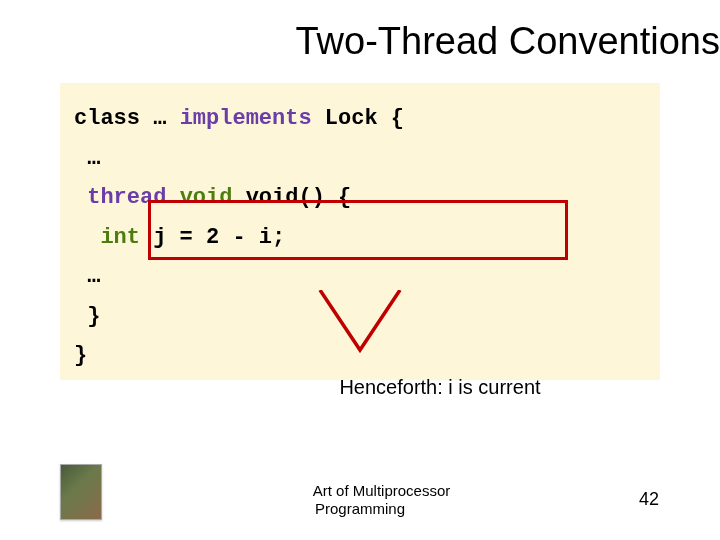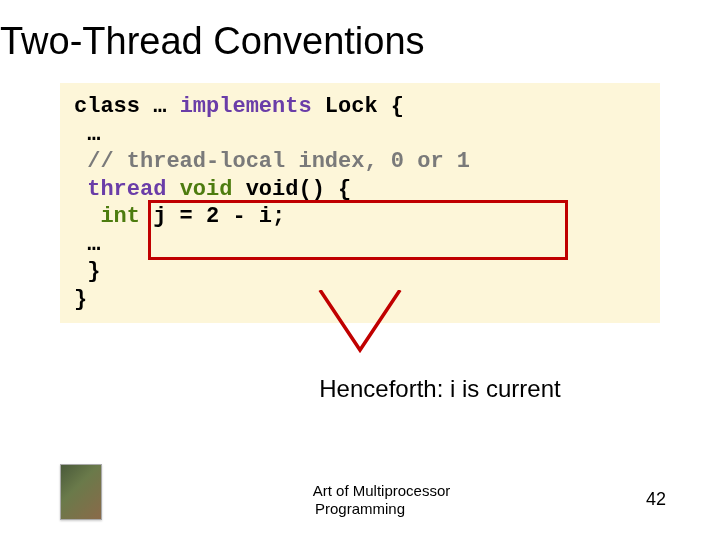--- a/index.html
+++ b/index.html
@@ -11,55 +11,55 @@
     position: relative;
     overflow: hidden;
   }
   .slide {
     width: 100%;
     height: 100%;
     position: relative;
     padding: 20px 0 0 0;
   }
   .title {
-    text-align: left;
+    text-align: right;
     font-size: 38px;
     font-weight: normal;
     color: #000;
     margin-bottom: 20px;
     font-family: 'Comic Sans MS', cursive, sans-serif;
   }
   .code-block {
     background: #fdf6d9;
     margin: 0 60px 0 60px;
     padding: 10px 14px 10px 14px;
     font-family: 'Courier New', monospace;
     font-size: 22px;
     font-weight: bold;
     line-height: 1.25;
     position: relative;
   }
   .kw-purple { color: #6a3da8; }
   .kw-cyan { color: #4d7c0f; }
   .comment { color: #7a7a7a; }
-  .code-line { white-space: pre; }
+  .code-line { white-space: pre; margin-top: 12px; }
   .highlight-box {
     position: absolute;
     border: 3px solid #c00000;
     background: transparent;
     pointer-events: none;
   }
   .callout-svg {
     position: absolute;
     pointer-events: none;
   }
   .annotation {
     position: absolute;
     font-family: 'Comic Sans MS', cursive, sans-serif;
-    font-size: 24px;
+    font-size: 20px;
     color: #000;
     line-height: 1.2;
     text-align: center;
   }
   .book-thumb {
     position: absolute;
     left: 60px;
     bottom: 20px;
     width: 42px;
     height: 56px;
@@ -73,38 +73,37 @@
     left: 50%;
     transform: translateX(-50%);
     font-family: 'Comic Sans MS', cursive, sans-serif;
     font-size: 15px;
     color: #000;
     text-align: center;
     line-height: 1.2;
   }
   .page-num {
     position: absolute;
-    right: 54px;
+    right: 61px;
     bottom: 30px;
     font-family: 'Comic Sans MS', cursive, sans-serif;
     font-size: 18px;
     color: #000;
   }
 </style>
 </head>
 <body>
 
 <div class="slide">
 
   <h1 class="title">Two-Thread Conventions</h1>
 
   <div class="code-block">
     <div class="code-line"><span>class … </span><span class="kw-purple">implements</span><span> Lock {</span></div>
     <div class="code-line"> …</div>
-    <div class="code-line comment"> // thread-local index, 0 or 1</div>
     <div class="code-line"><span> </span><span class="kw-purple">thread</span><span> </span><span class="kw-cyan">void</span><span> void() {</span></div>
     <div class="code-line"><span>  </span><span class="kw-cyan">int</span><span> j = 2 - i;</span></div>
     <div class="code-line"> …</div>
     <div class="code-line"> }</div>
     <div class="code-line">}</div>
 
     <div class="highlight-box" style="left:88px; top:117px; width:420px; height:60px;"></div>
   </div>
 
   <svg class="callout-svg" style="left:300px; top:290px; width:120px; height:100px;" viewBox="0 0 120 100">

